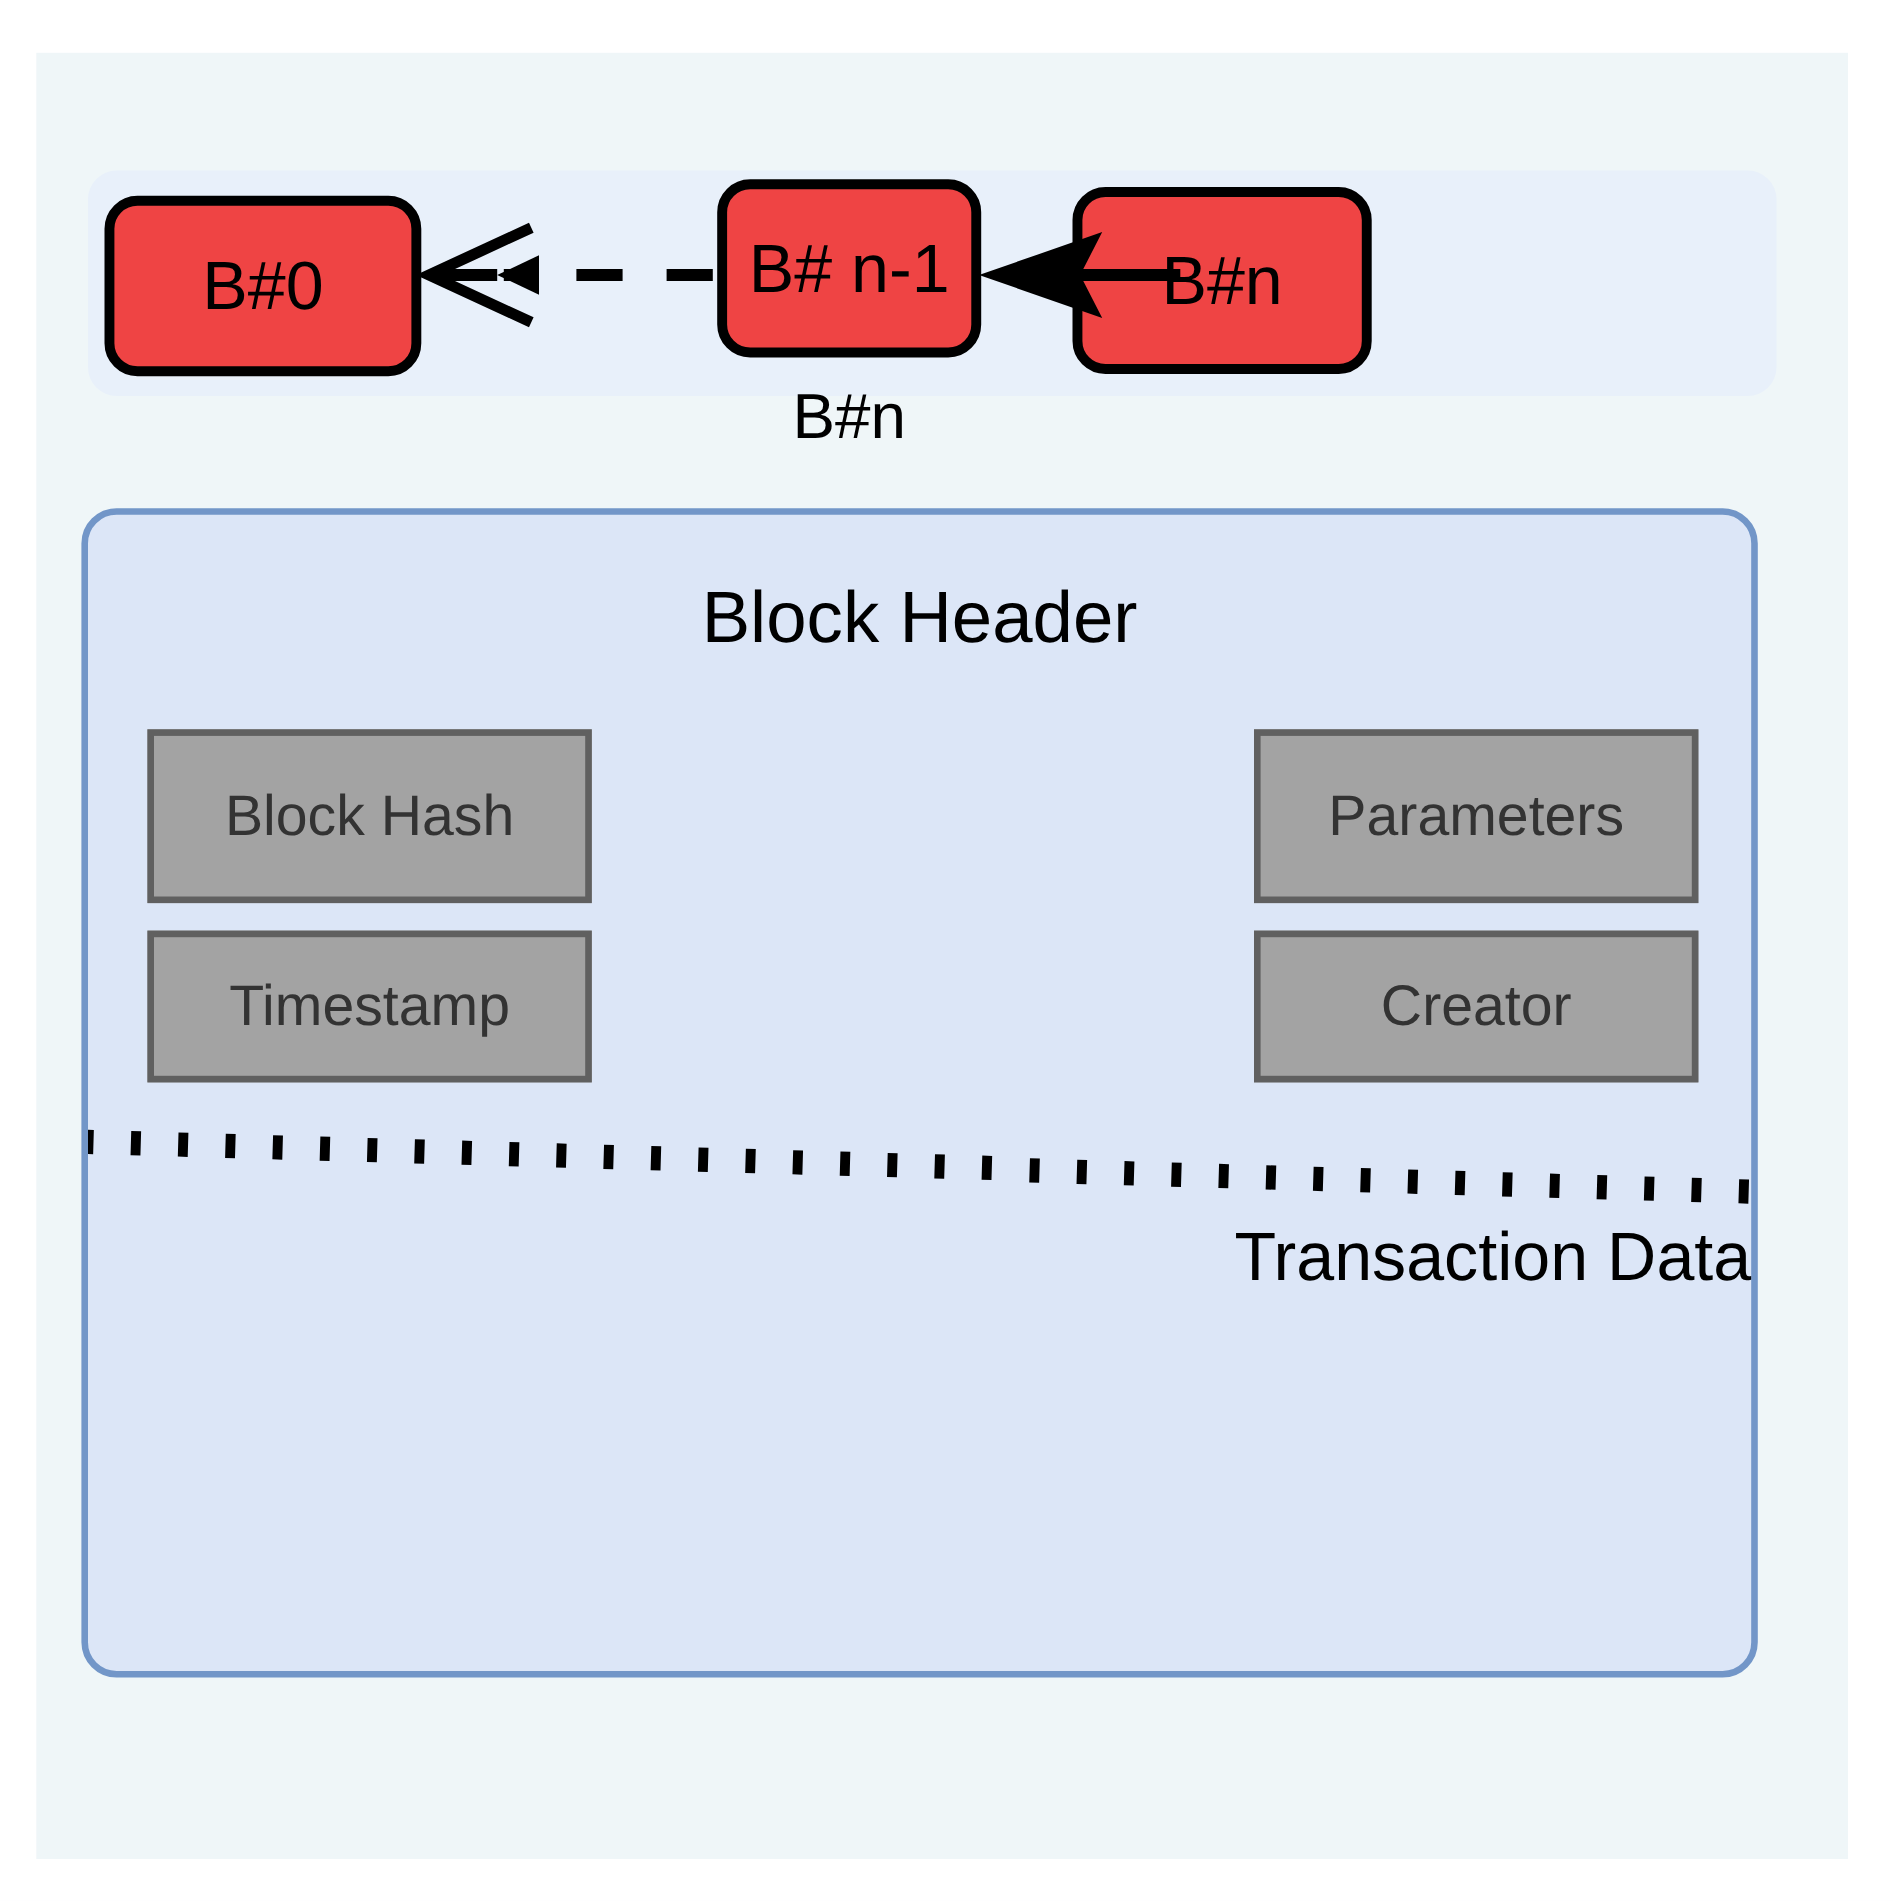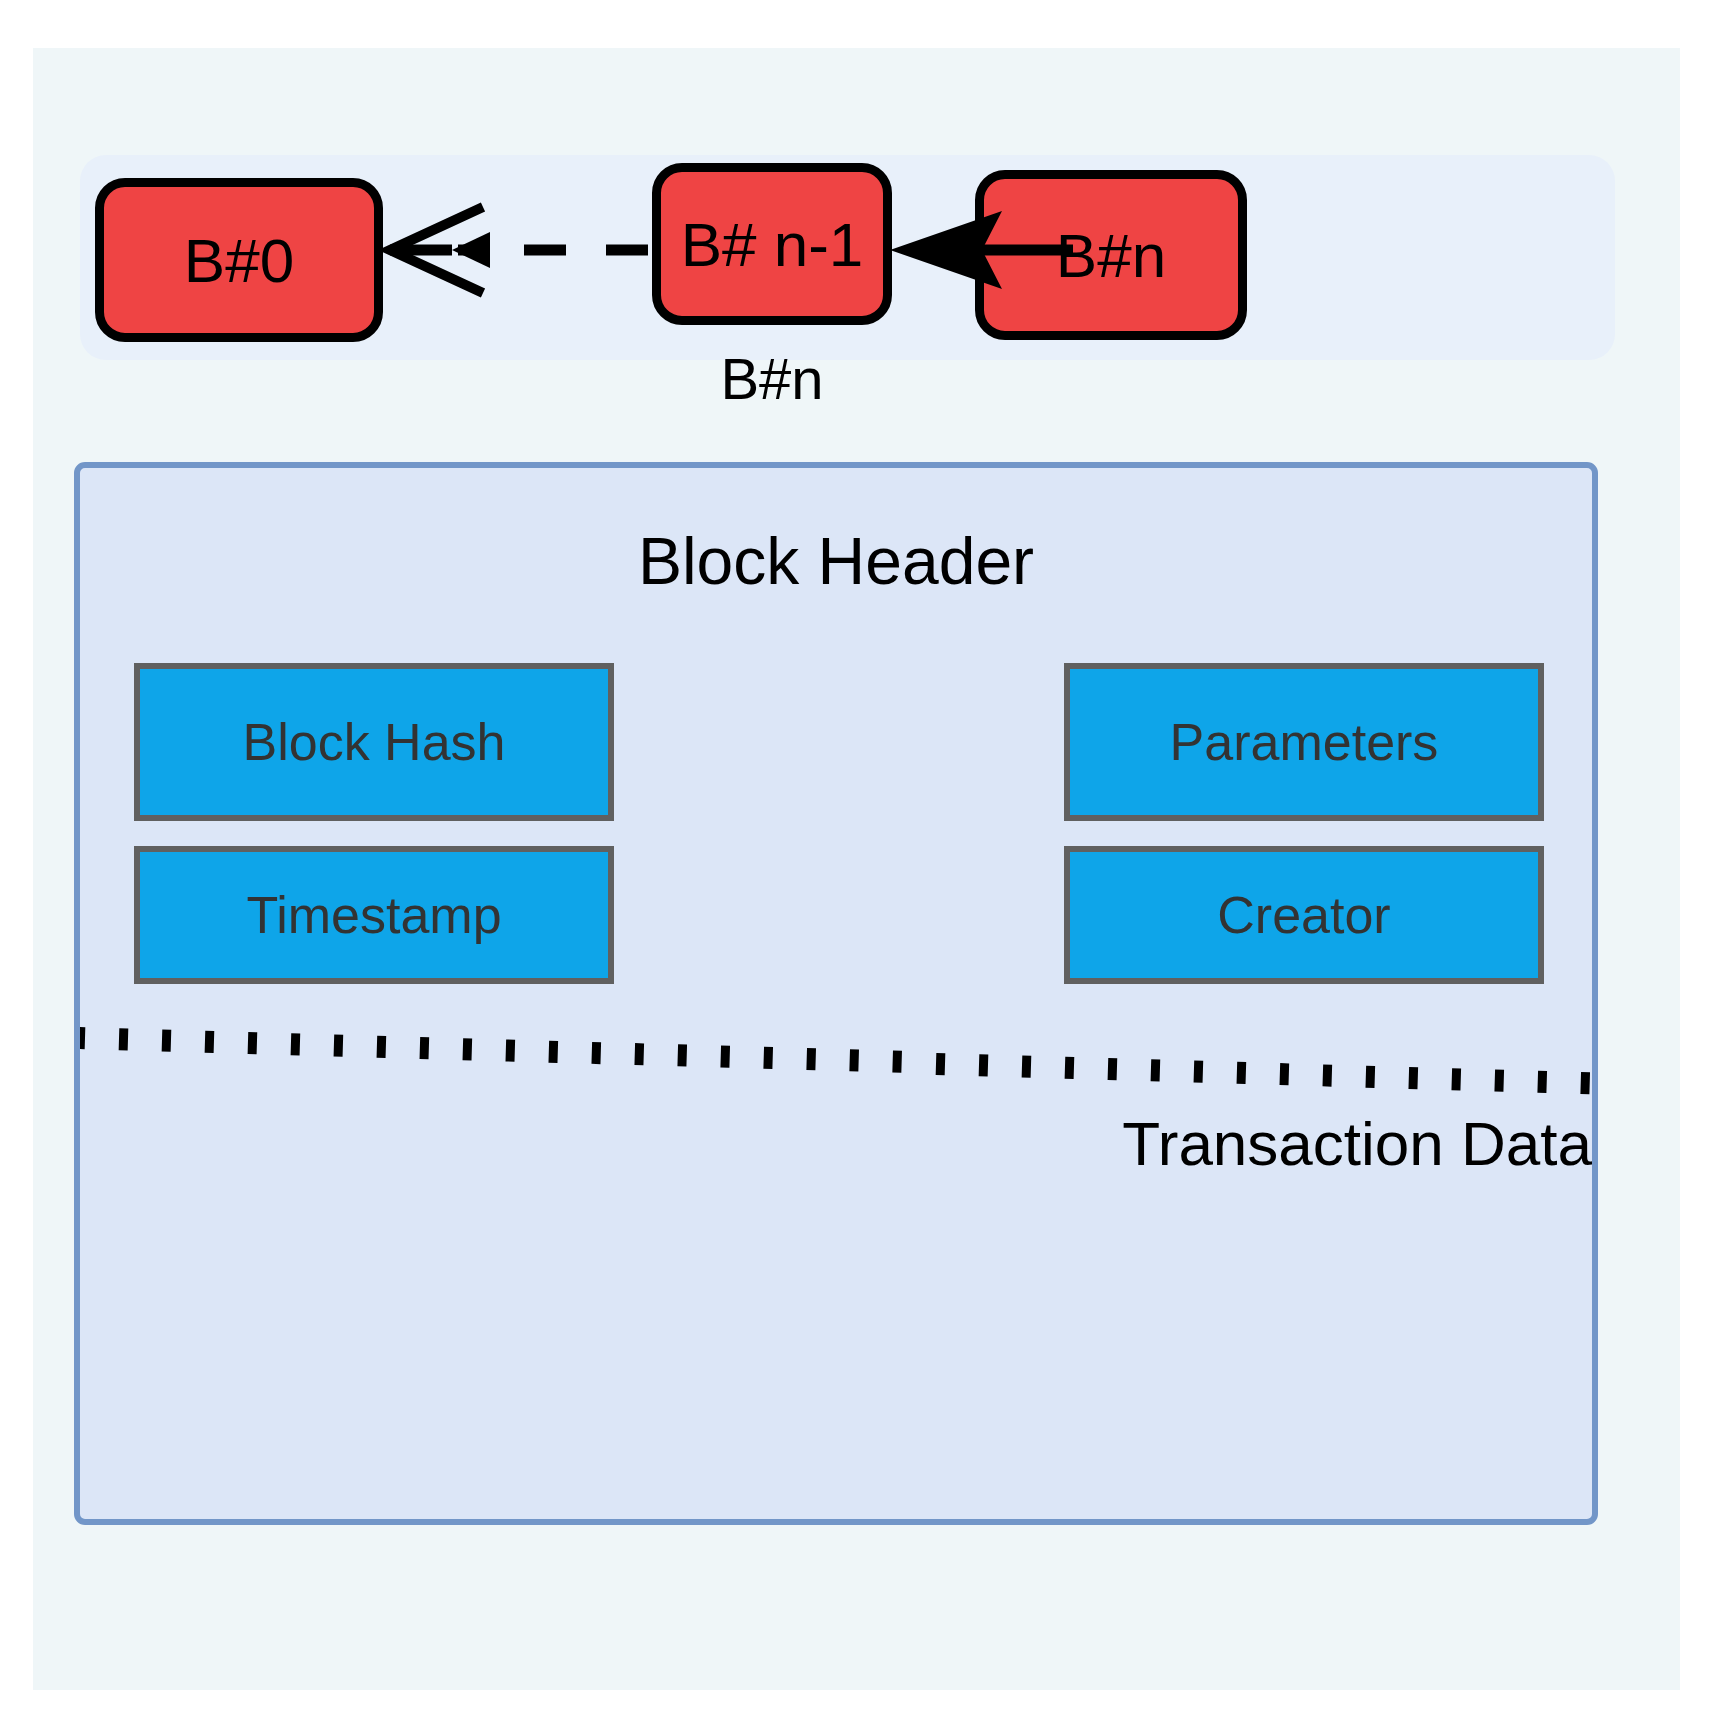--- a/index.html
+++ b/index.html
@@ -94,21 +94,21 @@
 
   
   #block-detail {
     position: absolute;
     left: 74px;
     top: 462px;
     width: 1524px;
     height: 1063px;
     background: #dce6f7;
     border: 6px solid #7296c8;
-    border-radius: 11px;
+    border-radius: 32px;
     box-sizing: border-box;
   }
 
   #block-header-title {
     position: absolute;
     left: 0;
     top: 55px;
     width: 100%;
     text-align: center;
     font-size: 66px;
@@ -121,31 +121,31 @@
     position: absolute;
     left: 54px;
     width: 1410px;
     display: flex;
     justify-content: space-between;
   }
   #field-row-1 { top: 195px; height: 158px; }
   #field-row-2 { top: 378px; height: 138px; }
 
   .field-box {
-    background: #0ea5e9;
+    background: #a3a3a3;
     border: 6px solid #606060;
     box-sizing: border-box;
     display: flex;
     align-items: center;
     justify-content: center;
     text-align: left;
     font-size: 52px;
     line-height: 1.25;
     color: #333333;
-    width: 480px;
+    width: 404px;
     height: 100%;
   }
 
   
   #section-divider {
     position: absolute;
     left: 0;
     top: 0;
     width: 1524px;
     height: 1063px;

